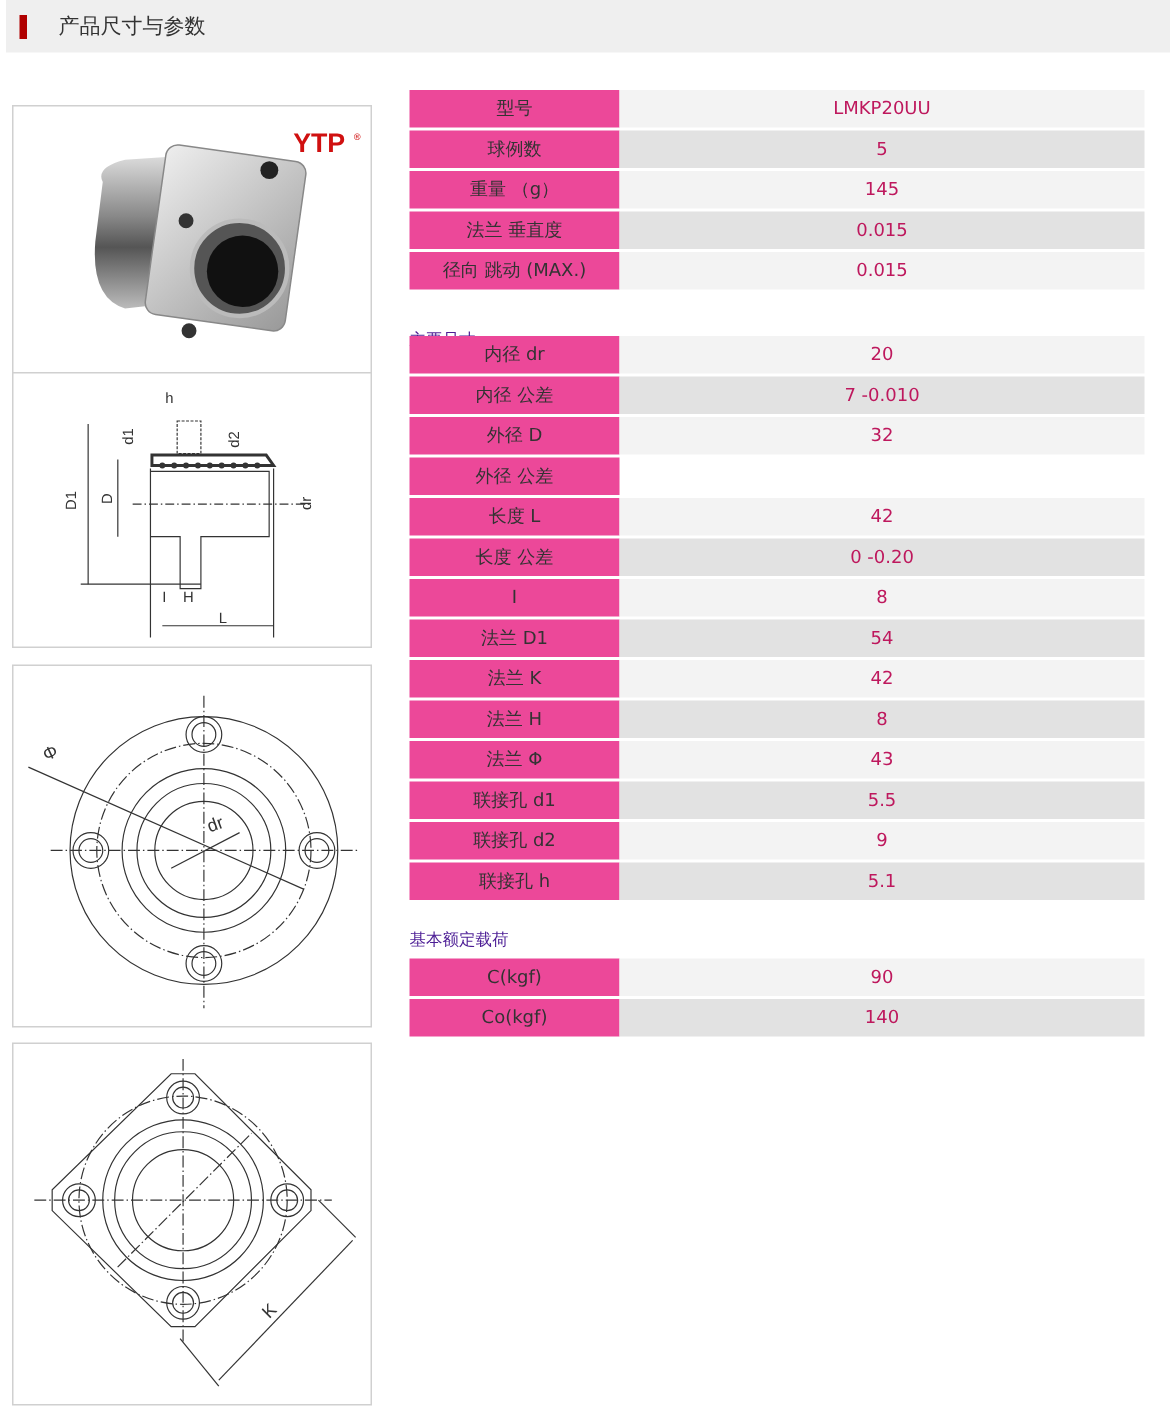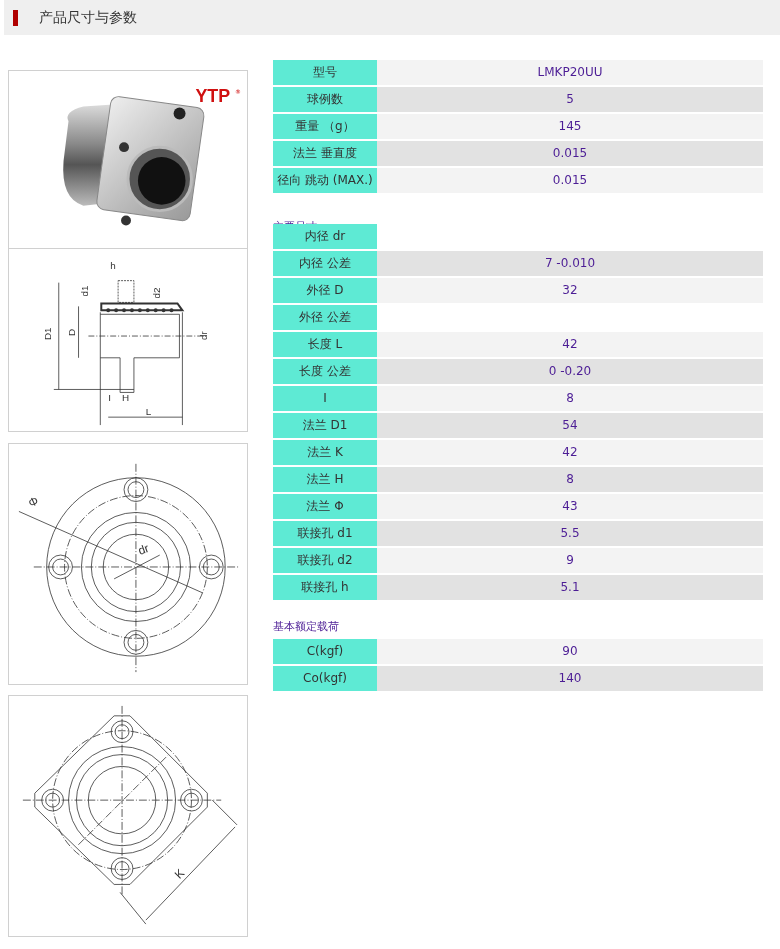--- a/index.html
+++ b/index.html
@@ -4,22 +4,22 @@
 <style>
   html,body{margin:0;padding:0;background:#fff;}
   body{width:780px;height:949px;position:relative;font-family:"DejaVu Sans","Liberation Sans",sans-serif;color:#333;overflow:hidden;}
   .hdr{position:absolute;left:4px;top:0;width:776px;height:35px;background:#efefef;}
   .hdr .mark{position:absolute;left:9px;top:10px;width:5px;height:16px;background:#b00000;}
   .hdr .title{position:absolute;left:35px;top:9px;font-size:14px;color:#333;}
   .img-box{position:absolute;left:8px;width:240px;border:1px solid #d0d0d0;background:#fff;box-sizing:border-box;}
   .img-box svg{display:block;width:100%;height:100%;}
   .tbl{position:absolute;left:273px;width:490px;}
   .row{display:flex;height:25px;margin-bottom:2px;font-size:12px;line-height:25px;}
-  .row .k{width:104px;background:#5eead4;text-align:center;color:#333;}
-  .row .v{flex:1;text-align:center;color:#4c1d95;}
+  .row .k{width:140px;background:#ec4899;text-align:center;color:#333;}
+  .row .v{flex:1;text-align:center;color:#be185d;}
   .row:nth-child(odd) .v{background:#f3f3f3;}
   .row:nth-child(even) .v{background:#e2e2e2;}
   .sec{position:absolute;left:273px;font-size:11px;color:#4c1d95;}
 </style>
 </head>
 <body>
 
 <div class="hdr">
   <div class="mark"></div>
   <div class="title">产品尺寸与参数</div>
@@ -156,20 +156,21 @@
       <div class="k">径向 跳动 (MAX.)</div>
       <div class="v">0.015</div>
     </div>
 </div>
 
 <div class="sec" style="top:219px;">主要尺寸</div>
 
 <div class="tbl" style="top:224px;">
   <div class="row">
       <div class="k">内径 dr</div>
+      <div class="v">20</div>
     </div>
   <div class="row">
       <div class="k">内径 公差</div>
       <div class="v">7 -0.010</div>
     </div>
   <div class="row">
       <div class="k">外径 D</div>
       <div class="v">32</div>
     </div>
   <div class="row">

